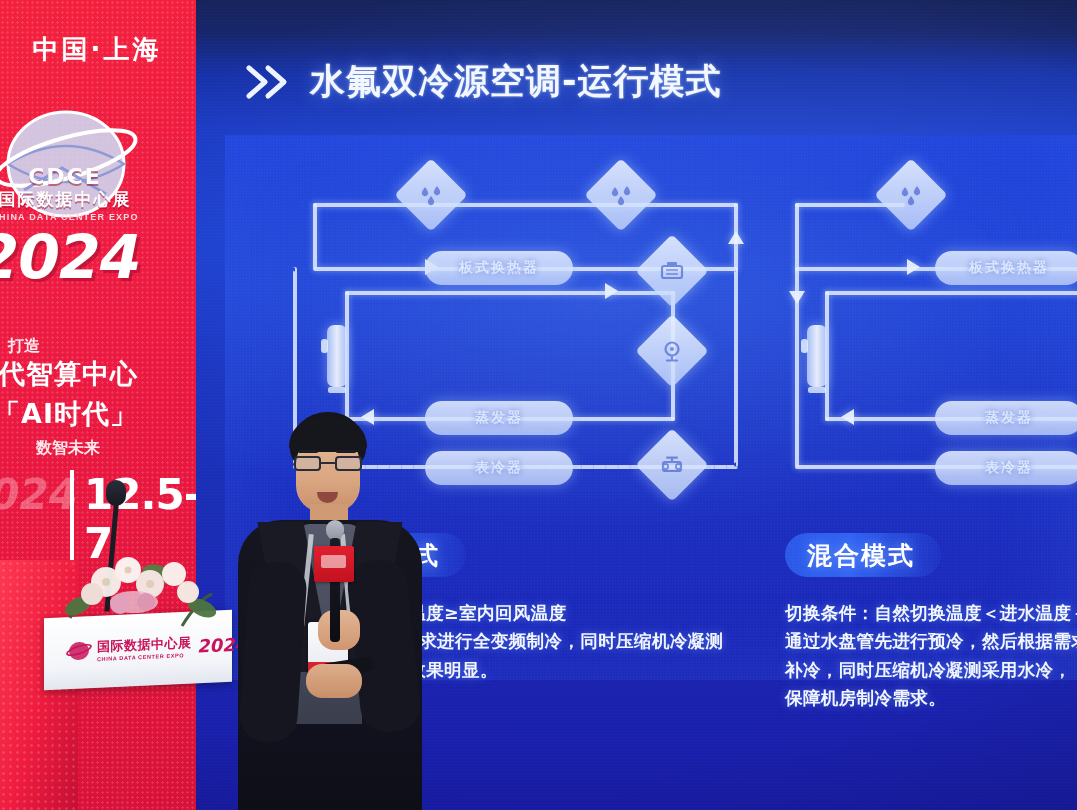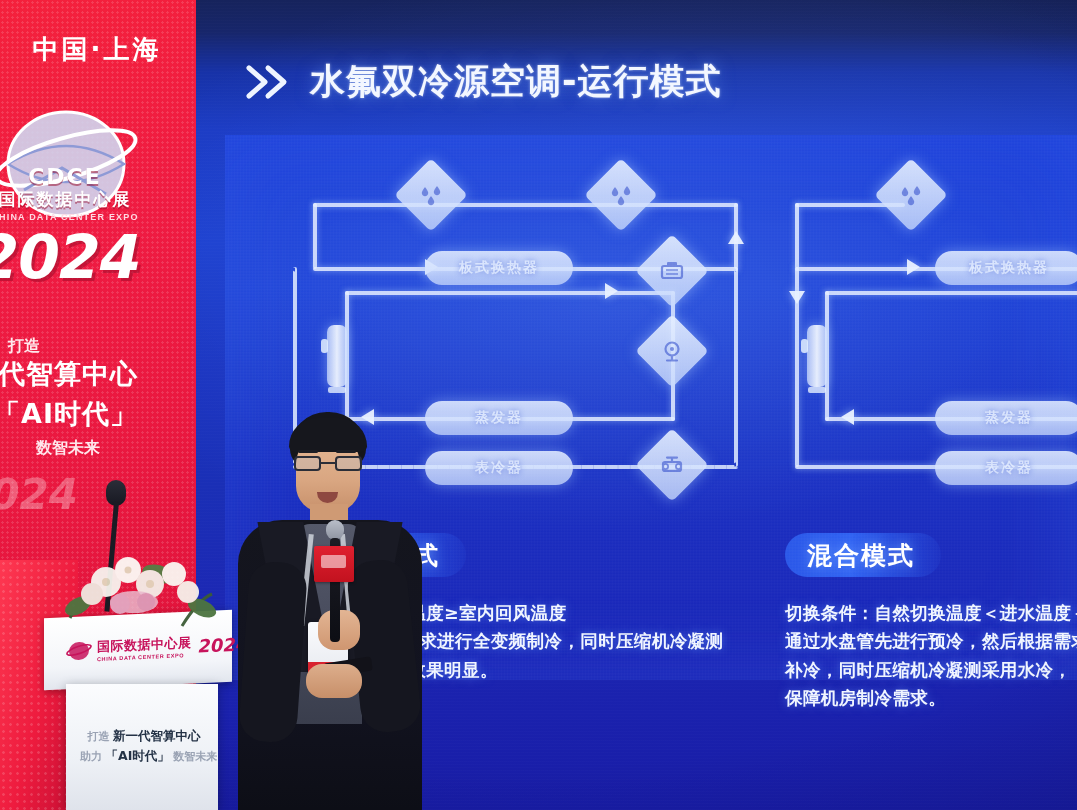--- a/index.html
+++ b/index.html
@@ -459,20 +459,21 @@
     <div class="cdce-word" style="top:188px;font-size:17px;">国际数据中心展</div>
     <div class="cdce-sub" style="top:212px;">CHINA DATA CENTER EXPO</div>
     <div class="cdce-year" style="top:222px;">2024</div>
 
     <div class="banner-tag0">打造</div>
     <div class="banner-tag1">新一代智算中心</div>
     <div class="banner-tag2">「AI时代」</div>
     <div class="banner-tag3">数智未来</div>
 
     <div class="banner-date-year">2024</div>
+    <div class="banner-date">12.5-7</div>
 
     <div class="banner-cloth"></div>
   </div>
 
   <svg class="flowers" viewBox="0 0 156 86">
     <g opacity=".95">
       <path d="M8 70 Q22 40 44 34" stroke="#3c5c35" stroke-width="3" fill="none"></path>
       <path d="M120 78 Q136 52 150 46" stroke="#3c5c35" stroke-width="3" fill="none"></path>
       <ellipse cx="16" cy="58" rx="14" ry="8" fill="#4d7540" transform="rotate(-28 16 58)"></ellipse>
       <ellipse cx="140" cy="60" rx="15" ry="8" fill="#4d7540" transform="rotate(24 140 60)"></ellipse>
@@ -524,31 +525,20 @@
     <div class="sp-handL"></div>
   </div>
 
   <div class="stand-mic">
     <div class="h"></div>
     <div class="s"></div>
   </div>
 
   <div class="podium">
     <div class="podium-top"></div>
-    <div class="podium-body">
-      <div class="pod-line1">
-        <span class="pod-dim">打造</span>
-        <span class="pod-strong">新一代智算中心</span>
-      </div>
-      <div class="pod-line2">
-        <span class="pod-dim">助力</span>
-        <span class="pod-strong">「AI时代」</span>
-        <span class="pod-dim">数智未来</span>
-      </div>
-    </div>
     <div class="pod-logo">
       <svg class="pod-globe" viewBox="0 0 26 22">
         <ellipse cx="13" cy="11" rx="10" ry="9" fill="#c7145c" opacity=".85"></ellipse>
         <ellipse cx="13" cy="10" rx="12.5" ry="3.6" fill="none" stroke="#c7145c" stroke-width="1.6" transform="rotate(-16 13 10)"></ellipse>
       </svg>
       <div>
         <div class="pod-cn">国际数据中心展</div>
         <div class="pod-en">CHINA DATA CENTER EXPO</div>
       </div>
       <div class="pod-year">2024</div>

